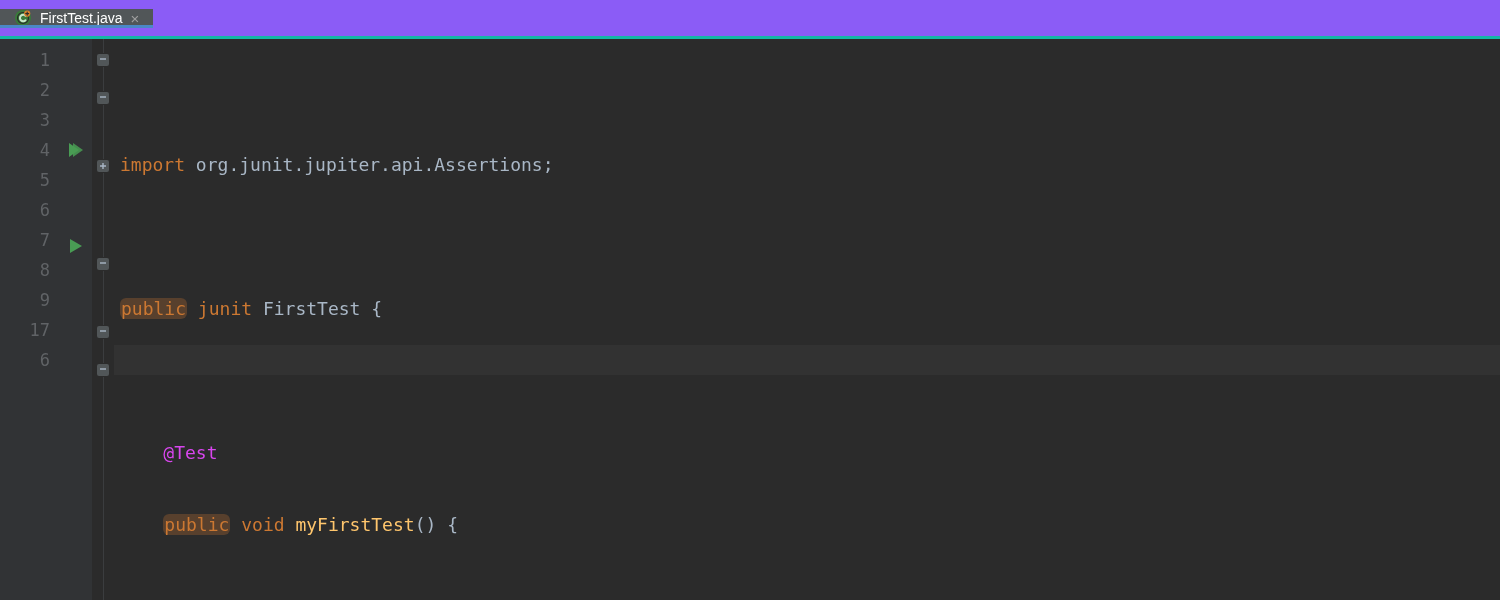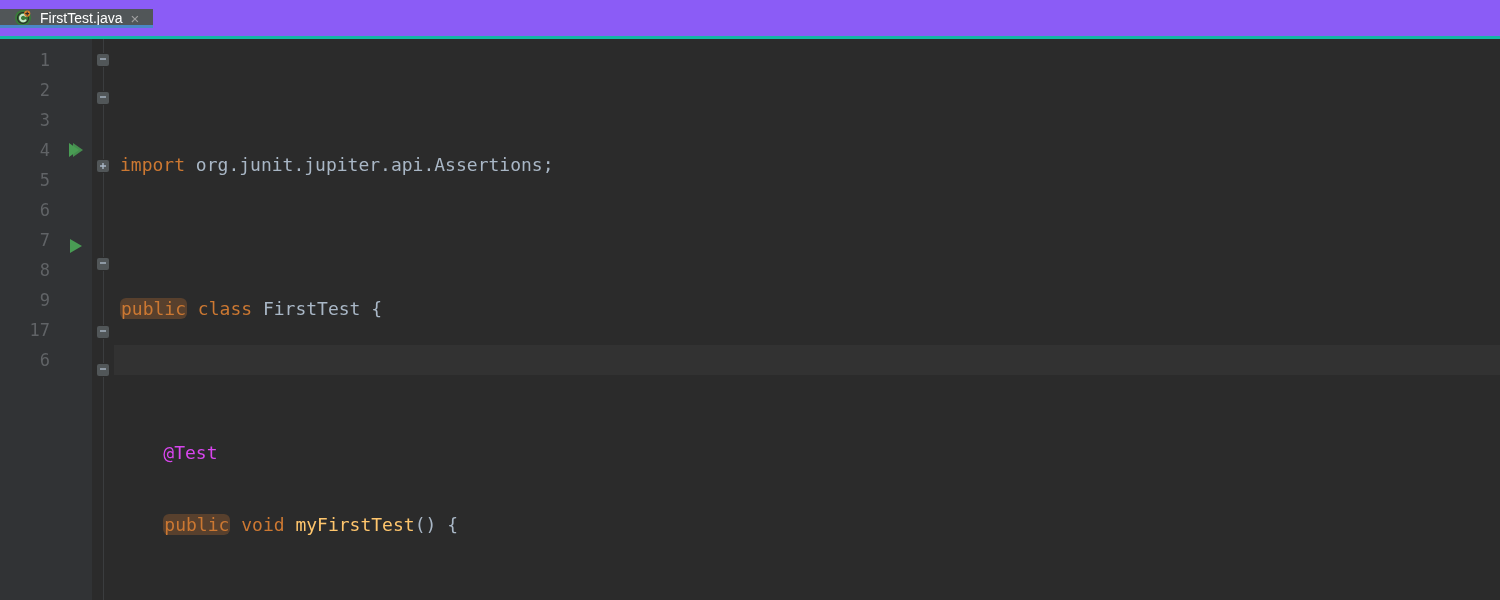--- a/index.html
+++ b/index.html
@@ -124,21 +124,21 @@
         </svg>
       </div>
     <div class="ln"></div>
   </div>
 
   <div class="code">
     <div class="current-line" style="top:306px"></div>
     <div class="code-lines">
       <div class="ln"><span class="kw">import</span><span class="ident"> org.junit.jupiter.api.Assertions</span><span class="punct">;</span></div>
       <div class="ln"></div>
-      <div class="ln"><span class="pub">public</span><span class="kw"> class</span><span class="ident"> FirstTest </span><span class="punct">{</span></div>
+      <div class="ln"><span class="pub">public</span><span class="kw"> junit</span><span class="ident"> FirstTest </span><span class="punct">{</span></div>
       <div class="ln"></div>
       <div class="ln"><span>    </span><span class="ann">@Test</span></div>
       <div class="ln"><span>    </span><span class="pub">public</span><span class="kw"> void</span><span class="method"> myFirstTest</span><span class="punct">() {</span></div>
       
       
       
       
     </div>
   </div>
 </div>

